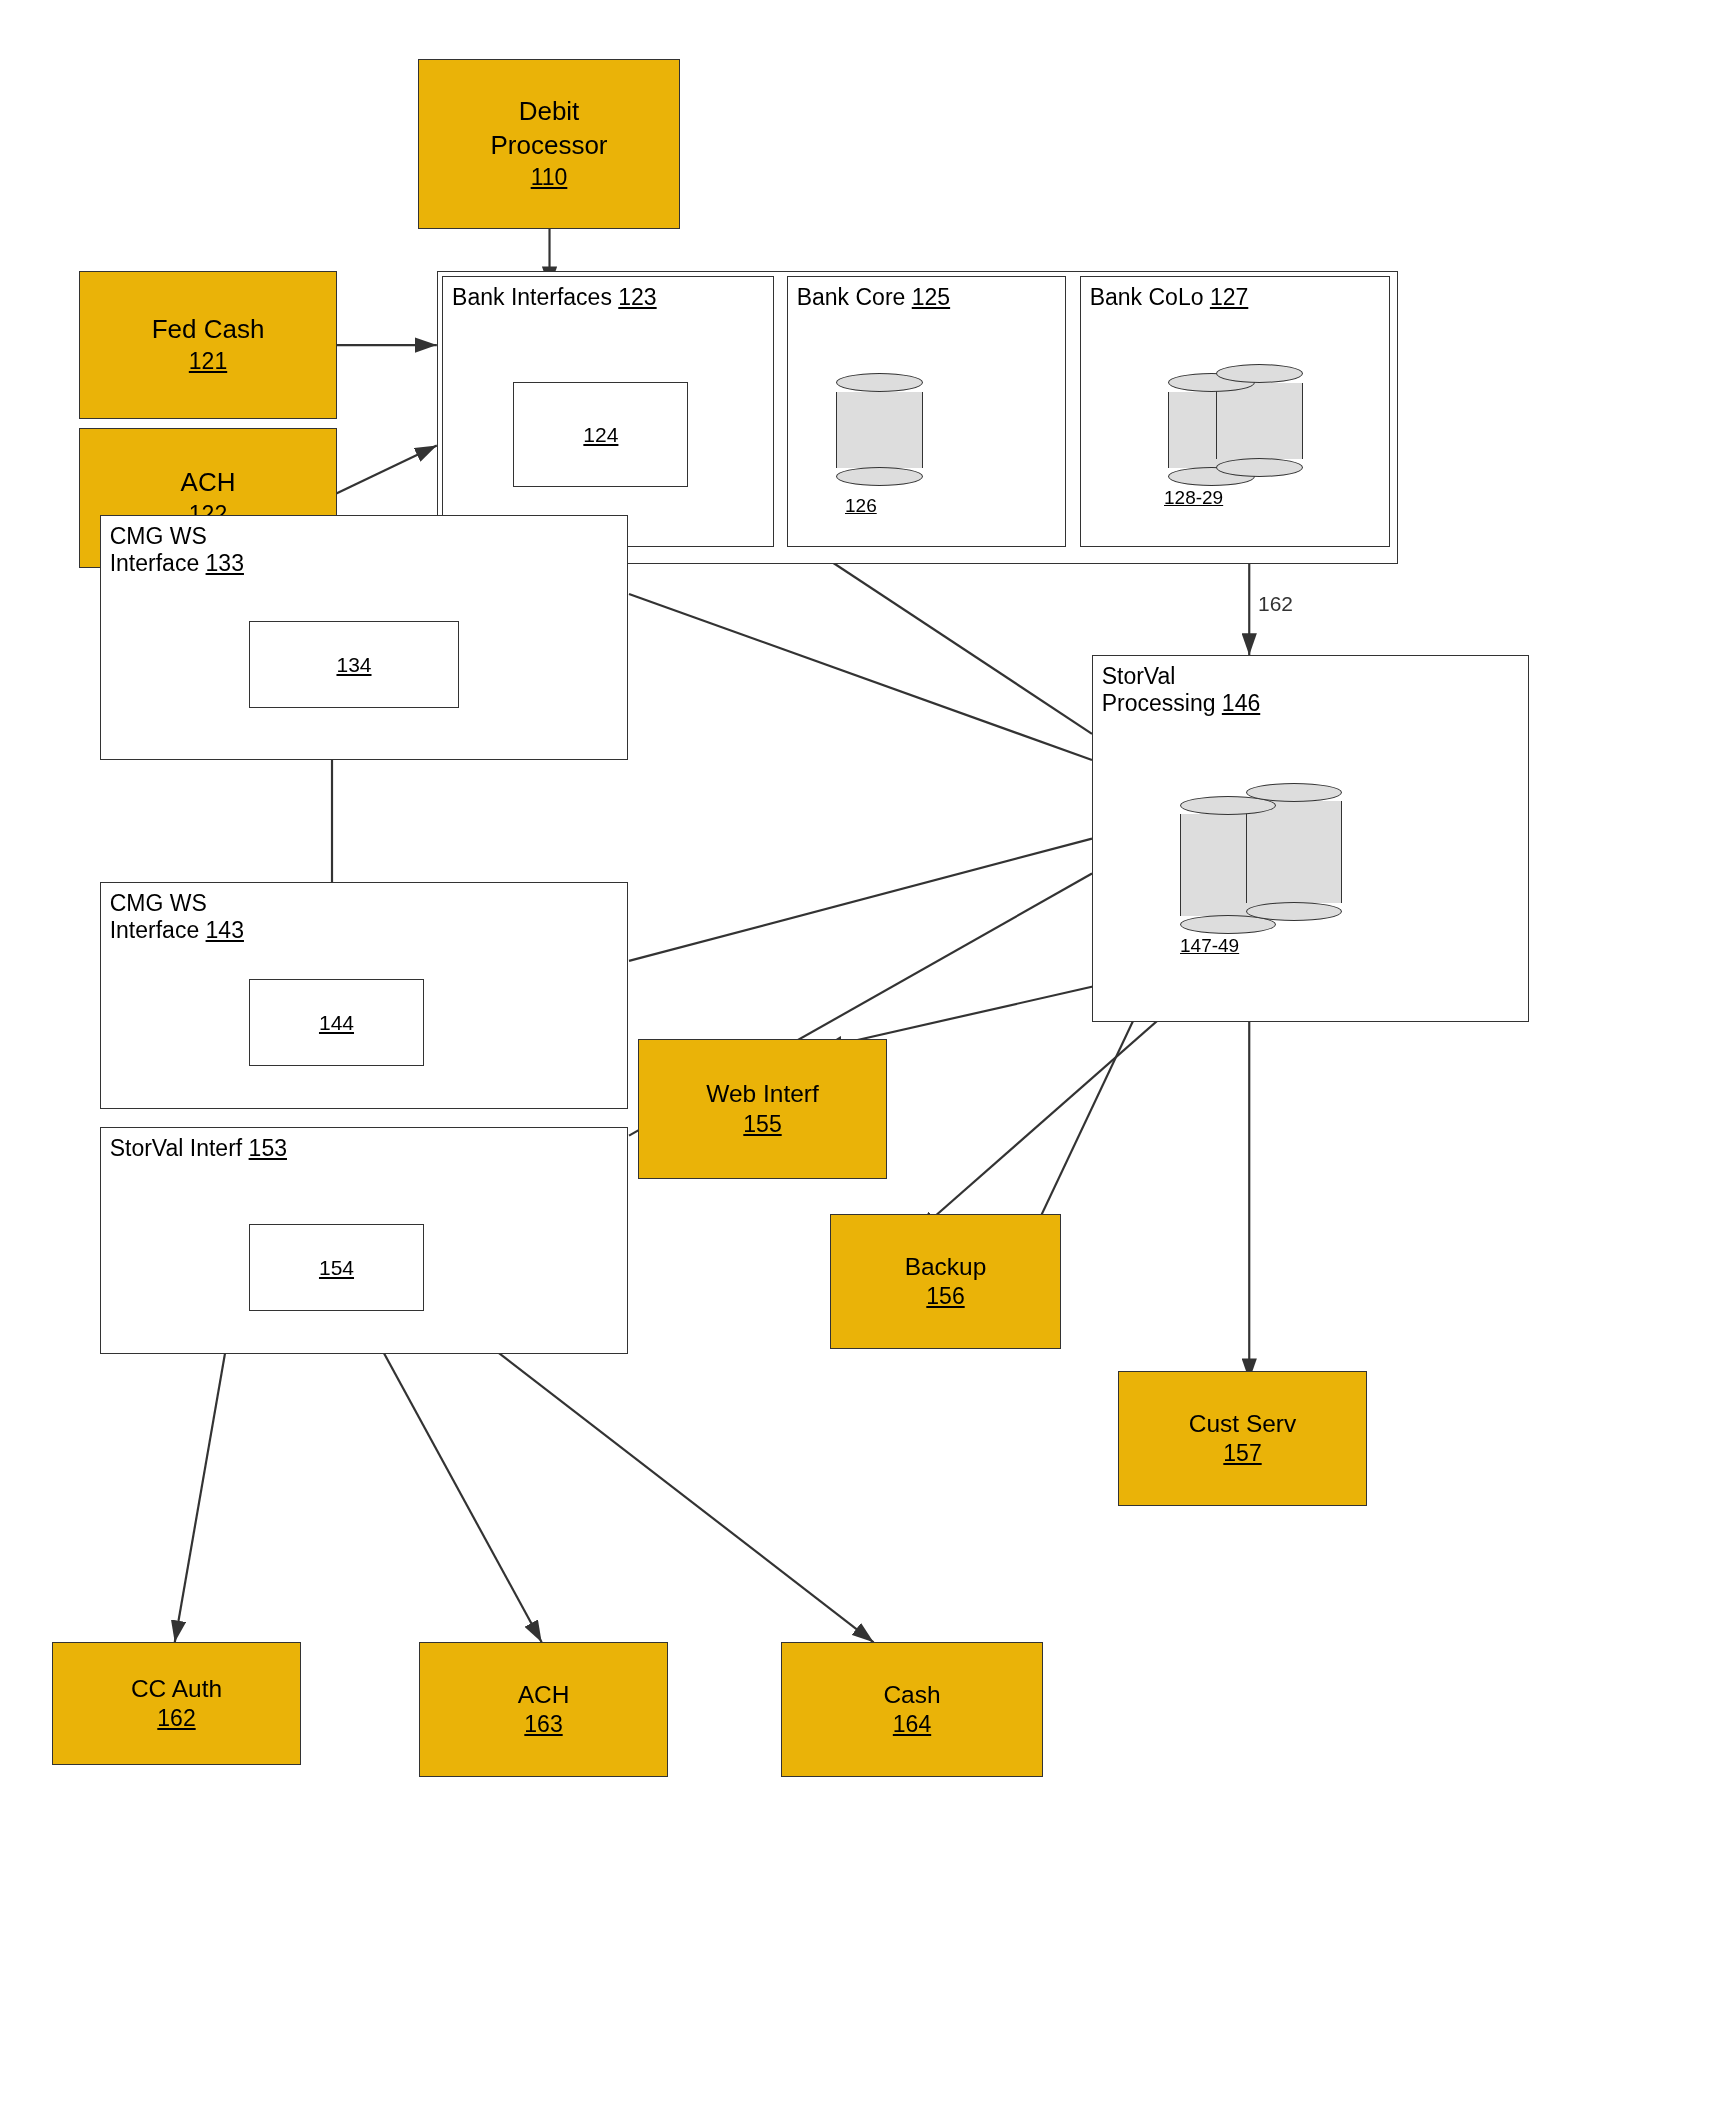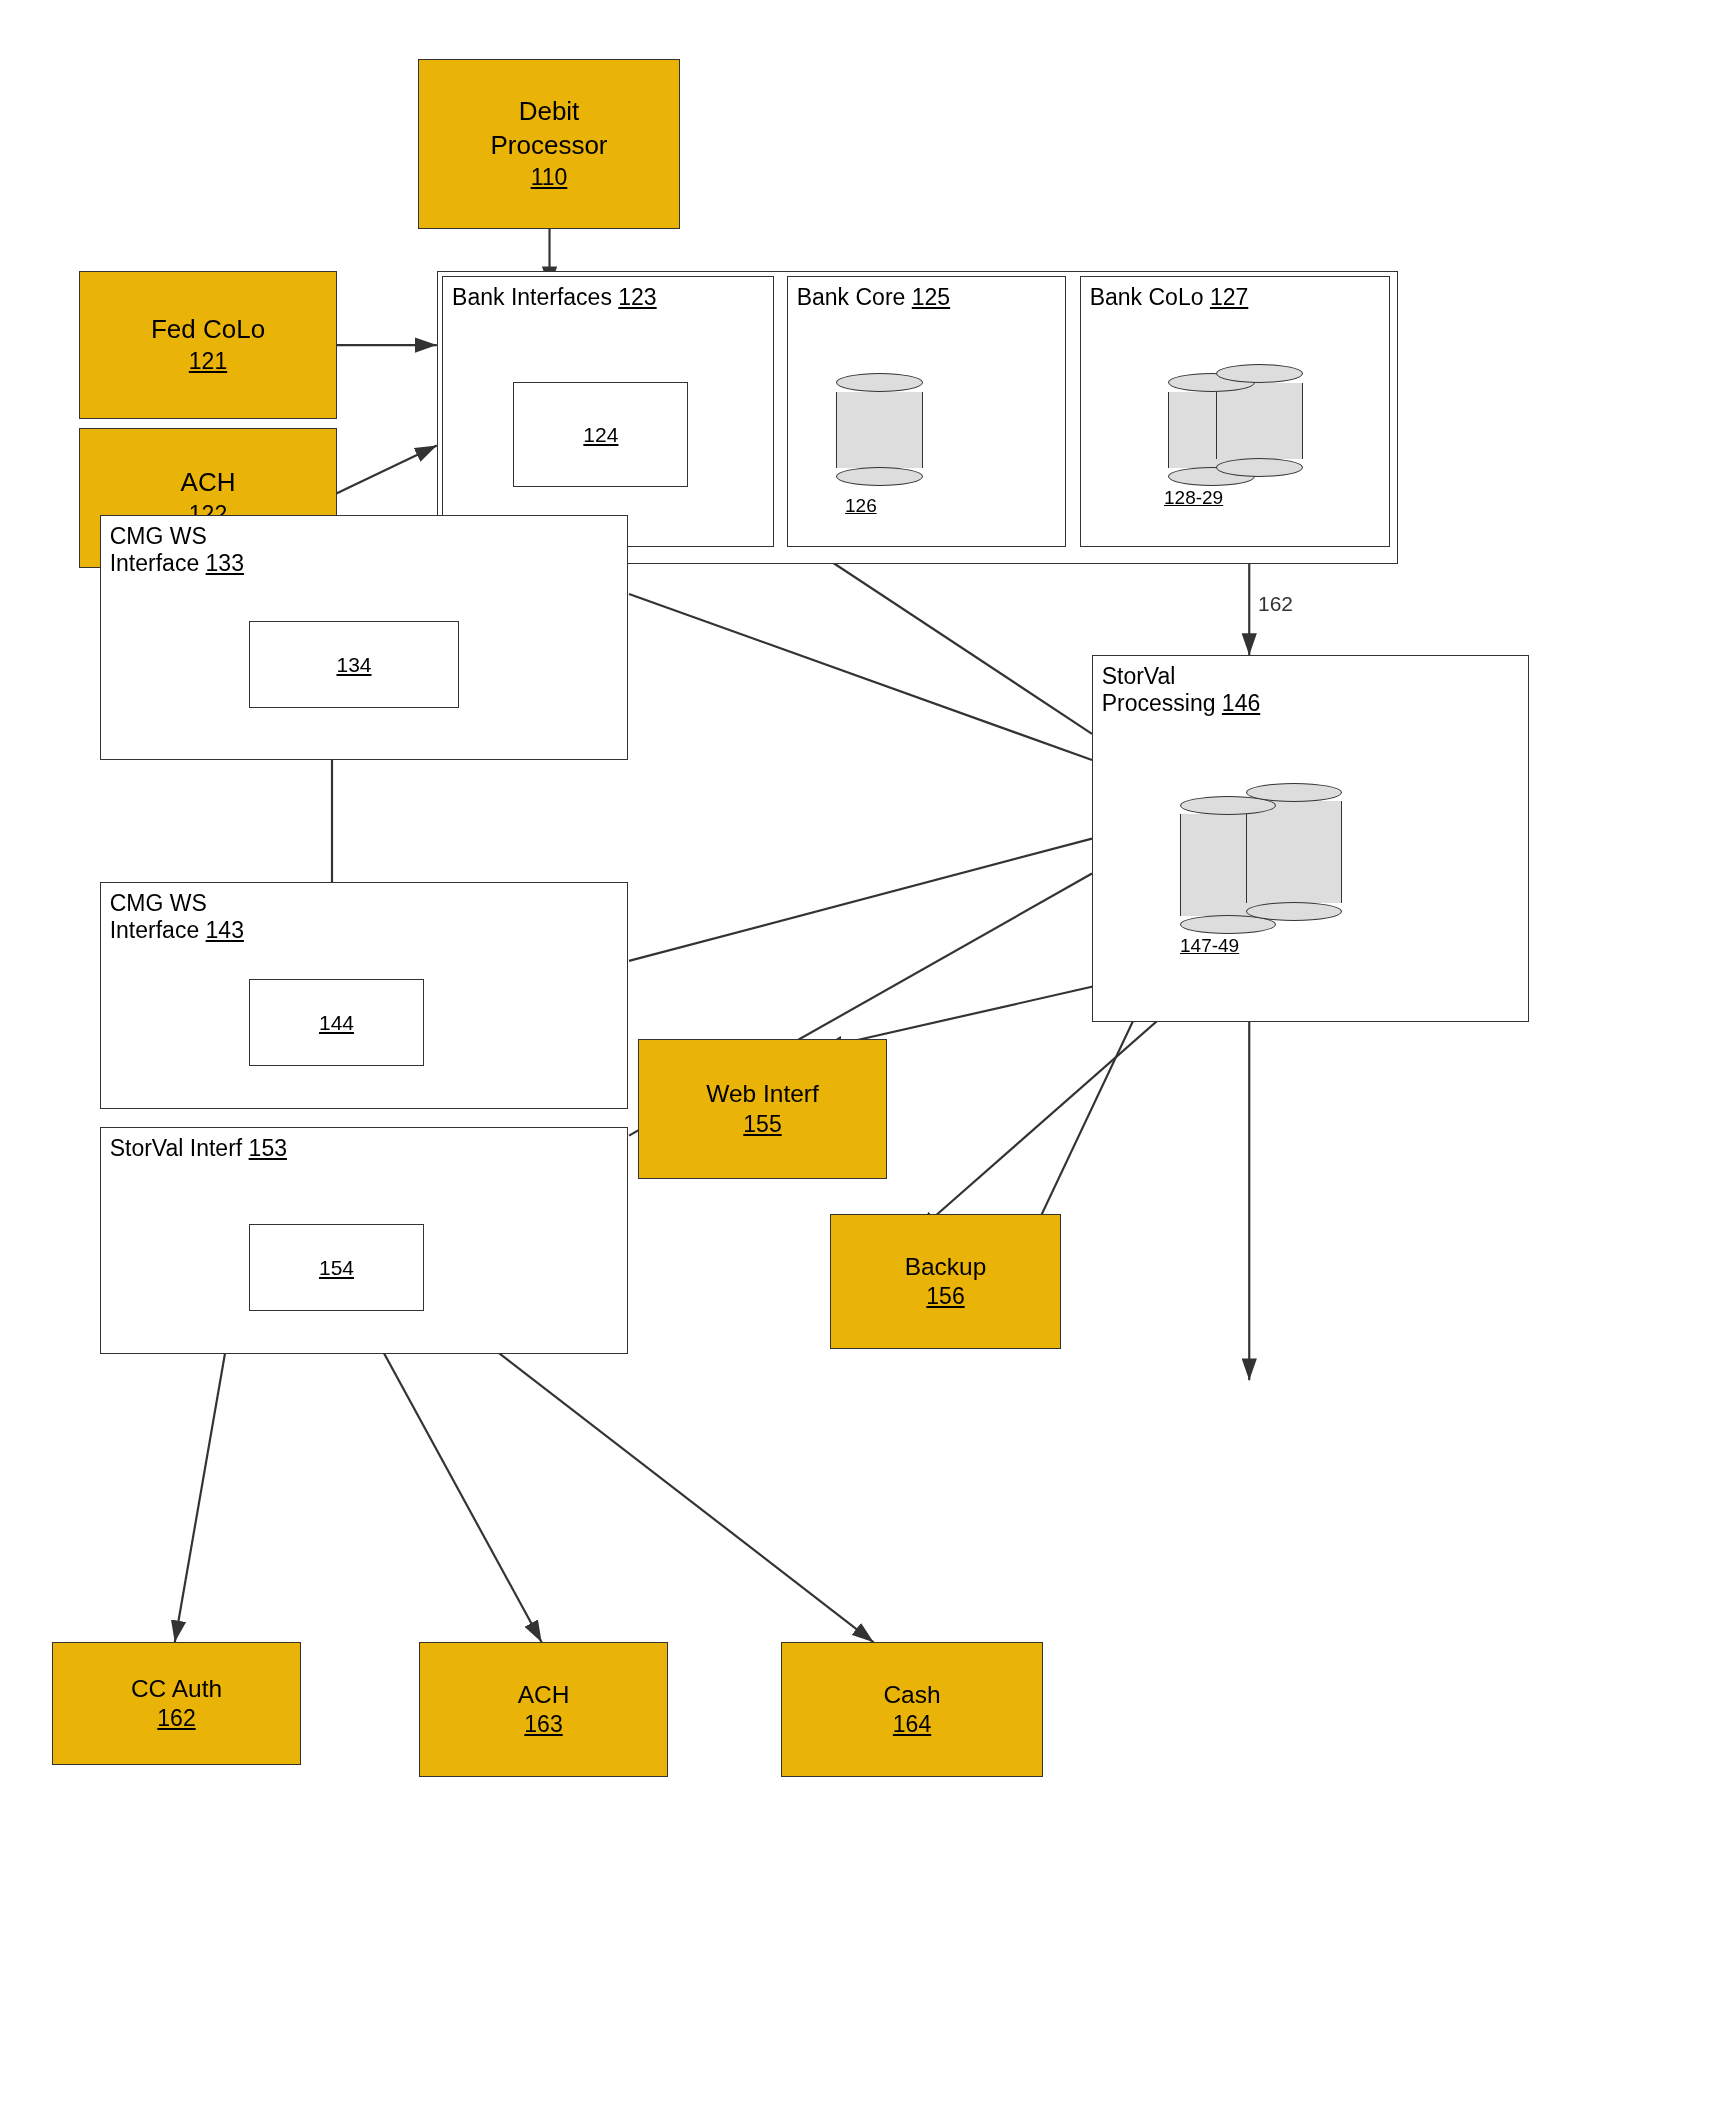--- a/index.html
+++ b/index.html
@@ -173,21 +173,21 @@
 
   </svg>
 
   <div class="box" style="left:418px; top:59px; width:262px; height:170px;">
     <span style="white-space:pre-line; font-size:26px;">Debit
 Processor</span>
     <span class="ref">110</span>
   </div>
 
   <div class="box" style="left:79px; top:271px; width:258px; height:148px;">
-    <span style="font-size:26px;">Fed CoLo</span>
+    <span style="font-size:26px;">Fed Cash</span>
     <span class="ref">121</span>
   </div>
 
   <div class="box" style="left:79px; top:428px; width:258px; height:140px;">
     <span style="font-size:26px;">ACH</span>
     <span class="ref">122</span>
   </div>
 
   <div class="container-box" style="left:437px; top:271px; width:961px; height:293px;">
 
@@ -280,20 +280,24 @@
   <div class="box" style="left:638px; top:1039px; width:249px; height:140px;">
     <span style="font-size:24.5px;">Web Interf</span>
     <span class="ref">155</span>
   </div>
 
   <div class="box" style="left:830px; top:1214px; width:231px; height:135px;">
     <span style="font-size:24.5px;">Backup</span>
     <span class="ref">156</span>
   </div>
 
+  <div class="box" style="left:1118px; top:1371px; width:249px; height:135px;">
+    <span style="font-size:24.5px;">Cust Serv</span>
+    <span class="ref">157</span>
+  </div>
 
   <div class="box" style="left:52px; top:1642px; width:249px; height:123px;">
     <span style="font-size:24.5px;">CC Auth</span>
     <span class="ref">162</span>
   </div>
 
   <div class="box" style="left:419px; top:1642px; width:249px; height:135px;">
     <span style="font-size:24.5px;">ACH</span>
     <span class="ref">163</span>
   </div>

